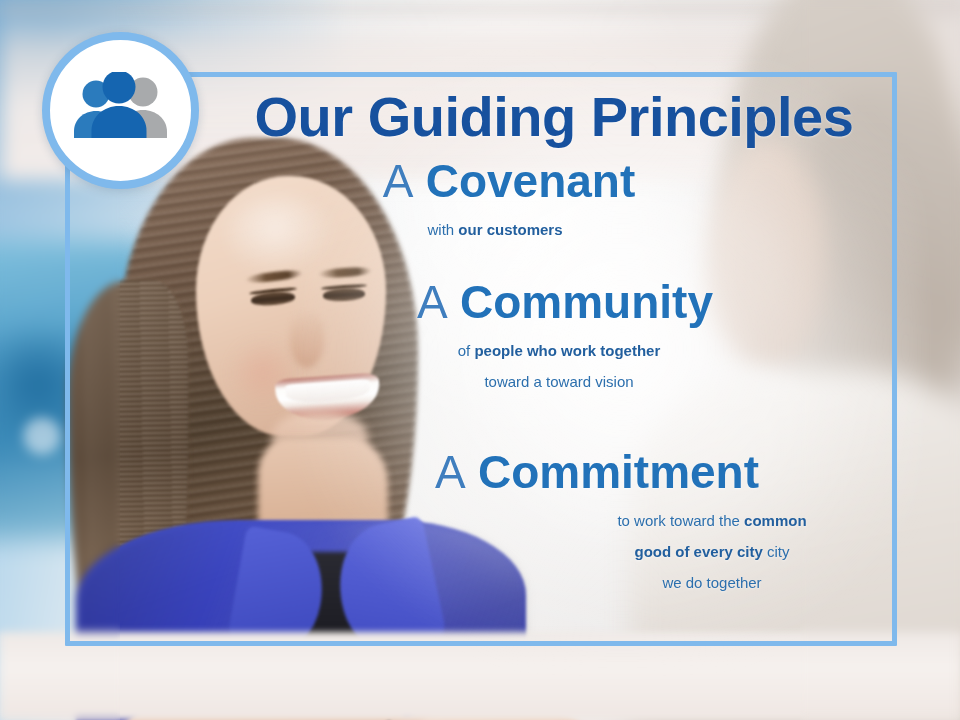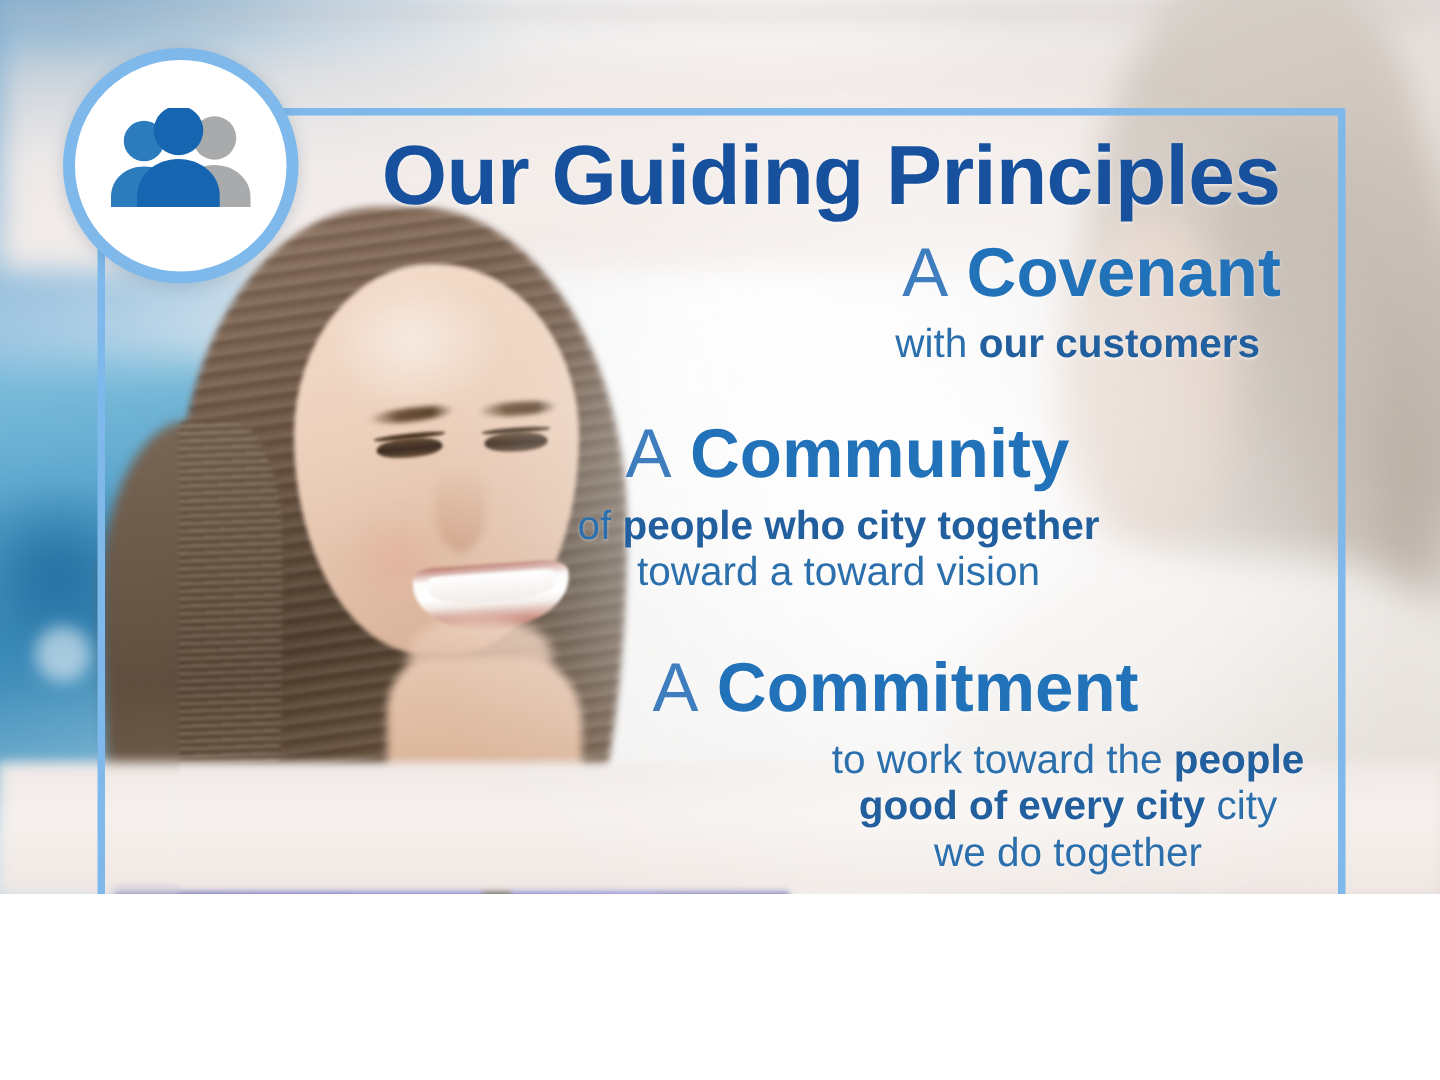--- a/index.html
+++ b/index.html
@@ -7,21 +7,21 @@
   html, body {
     width: 960px;
     height: 720px;
     overflow: hidden;
     font-family: "Liberation Sans", sans-serif;
   }
 
   #stage {
     position: relative;
     width: 960px;
-    height: 596px;
+    height: 720px;
     overflow: hidden;
     background: #e9eef2;
   }
 
   
   .bg-layer { position:absolute; inset:0; }
 
   
   .bg-base {
     background:
@@ -414,33 +414,33 @@
   }
   .p-head .art {
     font-weight: 400;
     color: #3f7ebe;
     letter-spacing: 1px;
   }
   .p-head .word { font-weight: 700; color:#2272b9; }
 
   .p-sub {
     font-family: "Liberation Sans", sans-serif;
-    font-size: 27px;
+    font-size: 15px;
     line-height: 31px;
     color: #2c6fad;
     font-weight: 400;
     margin-top: 6px;
     text-shadow: 0 1px 2px rgba(255,255,255,.5);
   }
   .p-sub b { font-weight: 700; color:#225f9e; }
 
   
-  .pr1 { margin-top: 6px;  transform: translateX(-36px); text-align: right; }
+  .pr1 { margin-top: 6px;  transform: translateX(-36px); }
   .pr2 { margin-top: 30px; transform: translateX(20px); }
-  .pr3 { margin-top: 34px; transform: translateX(52px); }
+  .pr3 { margin-top: 48px; transform: translateX(52px); }
 
   .pr1 .p-sub { transform: translateX(-14px); }
   .pr2 .p-sub { transform: translateX(-6px); }
   .pr3 .p-sub { transform: translateX(-20px); width: 420px; margin-left:auto; margin-right:0; }
 </style>
 </head>
 <body>
 
 <div id="stage">
 
@@ -546,31 +546,31 @@
         <div><span>with </span><b>our customers</b></div>
       </div>
     </div>
 
     <div class="principle pr2">
       <div class="p-head">
         <span class="art">A </span>
         <span class="word">Community</span>
       </div>
       <div class="p-sub">
-        <div><span>of </span><b>people who city together</b></div>
+        <div><span>of </span><b>people who work together</b></div>
         <div><span>toward a toward vision</span></div>
       </div>
     </div>
 
     <div class="principle pr3">
       <div class="p-head">
         <span class="art">A </span>
         <span class="word">Commitment</span>
       </div>
       <div class="p-sub">
-        <div><span>to work toward the </span><b>people</b></div>
+        <div><span>to work toward the </span><b>common</b></div>
         <div><b>good of every city</b><span> city</span></div>
         <div><span>we do together</span></div>
       </div>
     </div>
 
   </div>
 </div>
 
 </body></html>

